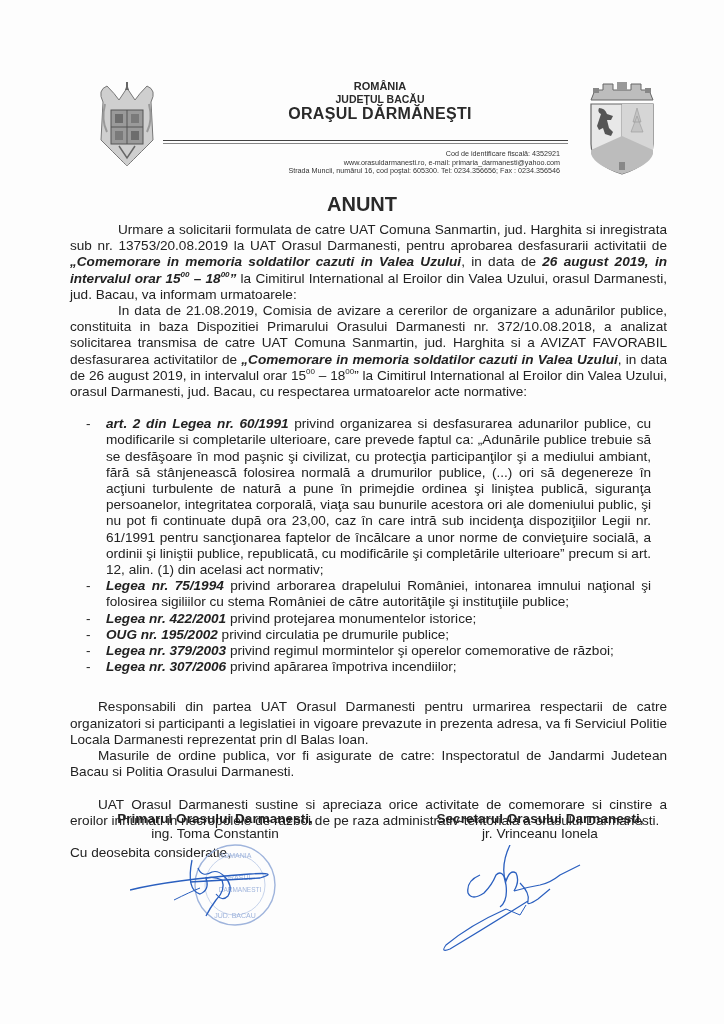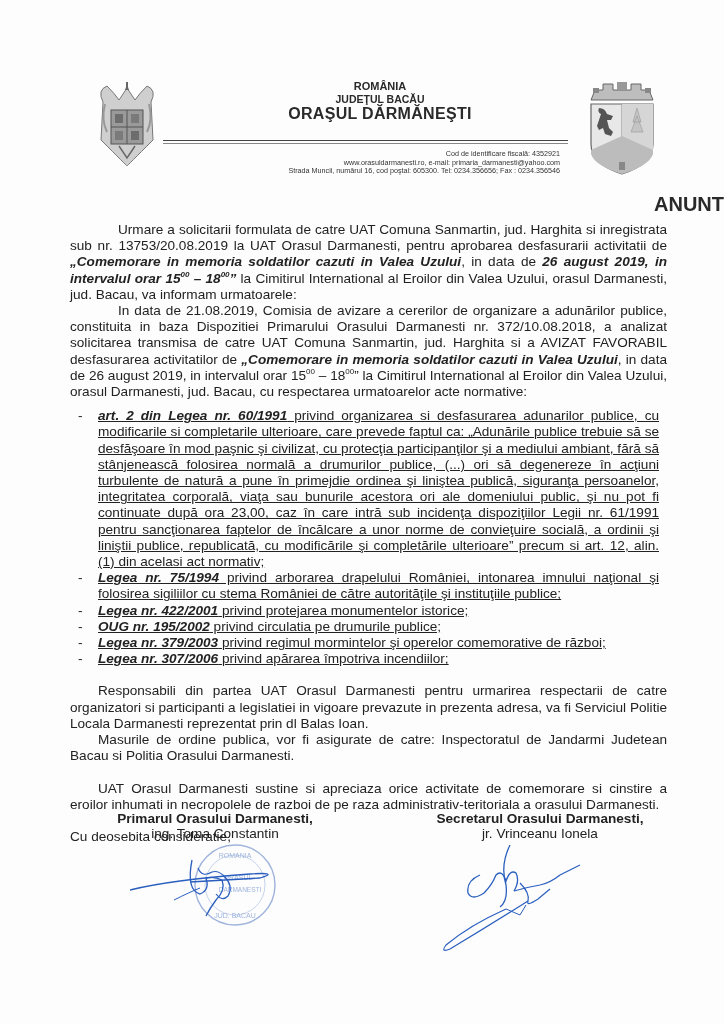--- a/index.html
+++ b/index.html
@@ -12,31 +12,31 @@
   .crest-right { position: absolute; left: 583px; top: 78px; width: 78px; height: 100px; }
   .hdr { position: absolute; left: 230px; width: 300px; text-align: center; font-weight: bold; color: #2a2a2a; }
   .hdr-1 { top: 80px; font-size: 11px; }
   .hdr-2 { top: 93px; font-size: 10.5px; }
   .hdr-3 { top: 105px; font-size: 16px; letter-spacing: 0.3px; }
   .rule { position: absolute; left: 163px; width: 405px; height: 0; border-top: 1px solid #444; }
   .rule-1 { top: 140px; }
   .rule-2 { top: 143px; border-top: 1px solid #888; }
   .contact { position: absolute; left: 200px; width: 360px; text-align: right; font-size: 7.2px; color: #333; line-height: 8.6px; top: 150px; }
 
-  .title { position: absolute; left: 0; width: 724px; top: 193px; text-align: right;
+  .title { position: absolute; left: 0; width: 724px; top: 193px; text-align: center;
            font-size: 20px; font-weight: bold; color: #2a2a2a; }
 
   
   .body { position: absolute; left: 70px; top: 222px; width: 597px; font-size: 13.6px; line-height: 16.2px; color: #222; }
   .body p { margin: 0; text-align: justify; }
   .indent { text-indent: 48px; }
   .indent-sm { text-indent: 28px; }
   .bi { font-weight: bold; font-style: italic; }
   sup { font-size: 8px; line-height: 0; vertical-align: 6px; }
-  .list { margin: 8px; padding: 0; list-style: none; text-decoration: underline; }
+  .list { margin: 16px; padding: 0; list-style: none; }
   .list li { position: relative; padding-left: 20px; text-align: justify; }
   .list li::before { content: "-"; position: absolute; left: 0; top: 0; }
   .gap { height: 16px; }
   .gap-sm { height: 8px; }
 
   
   .sig-title { position: absolute; font-size: 13.6px; font-weight: bold; color: #222; text-align: center; }
   .sig-name { position: absolute; font-size: 13.6px; color: #222; text-align: center; }
   .sig-l-title { left: 110px; width: 210px; top: 811px; }
   .sig-l-name { left: 110px; width: 210px; top: 826px; }

